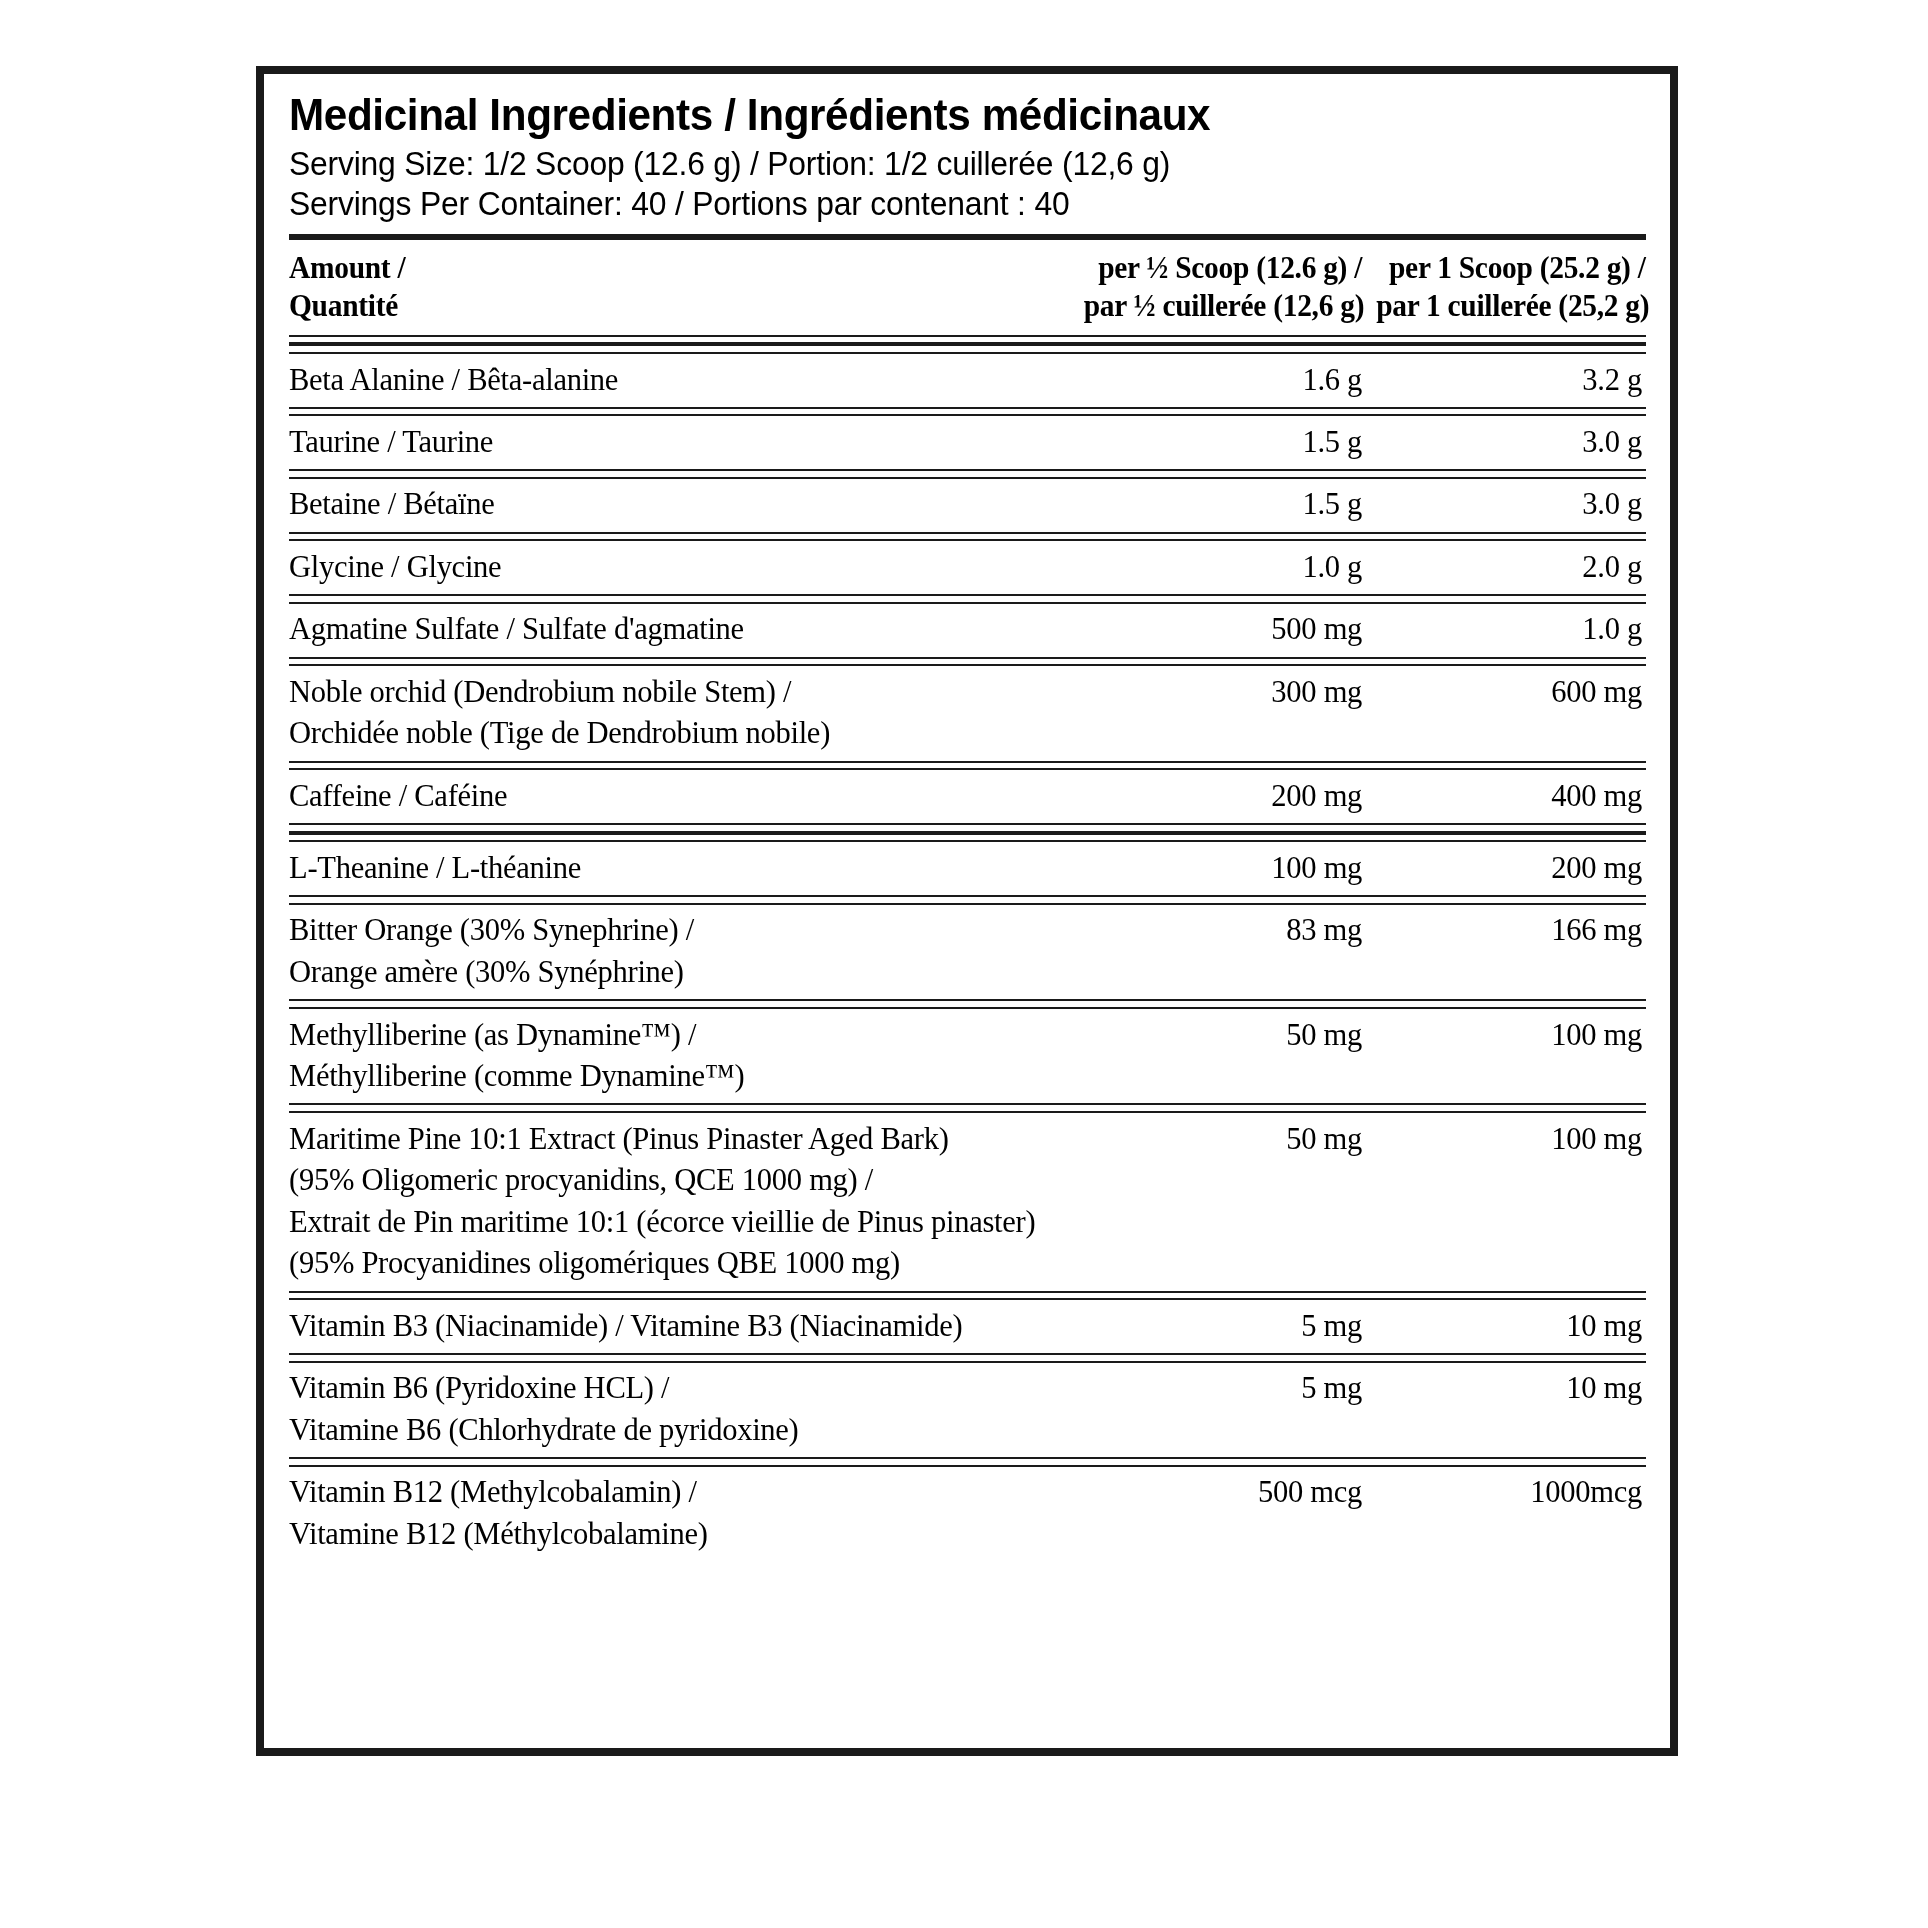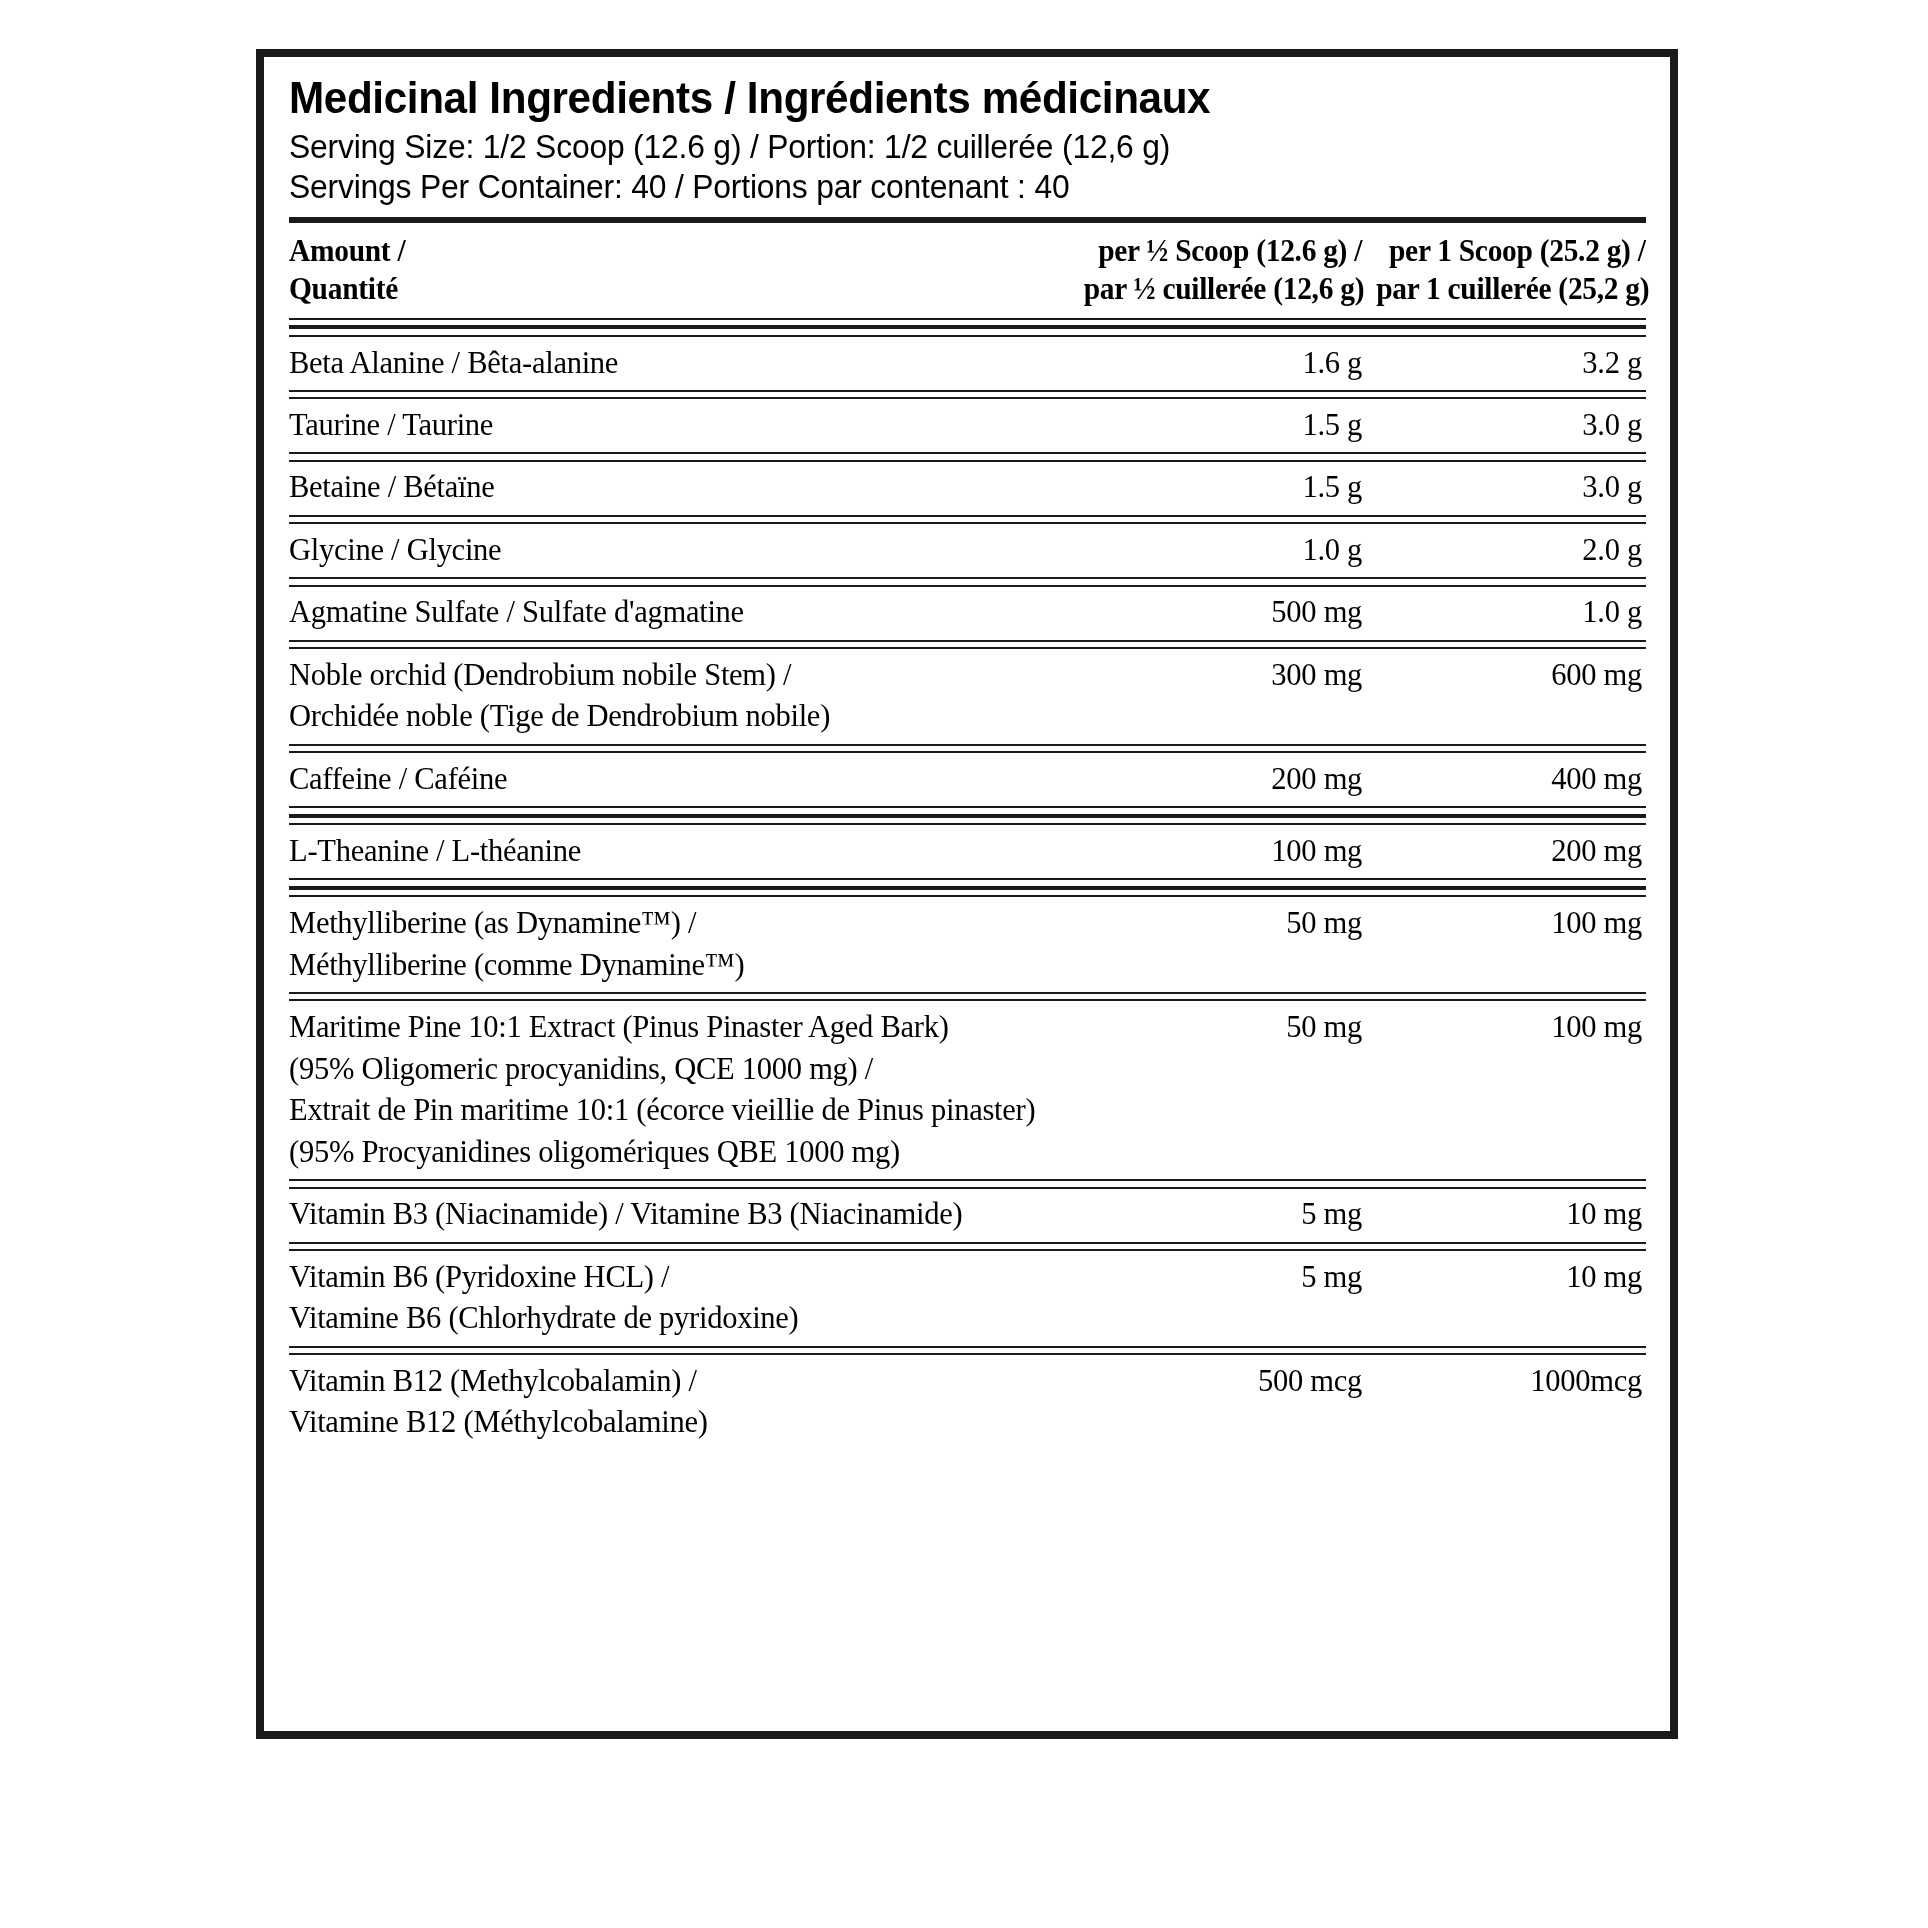--- a/index.html
+++ b/index.html
@@ -13,21 +13,21 @@
     height: 1928px;
     font-family: "Liberation Sans", "DejaVu Sans", sans-serif;
     color: #000000;
     -webkit-font-smoothing: antialiased;
   }
 
   
   .panel-wrap {
     position: absolute;
     left: 256px;
-    top: 49px;
+    top: 66px;
     width: 1422px;
     height: 1690px;
     border: 8.5px solid #1a1a1a;
     background: #ffffff;
     box-sizing: border-box;
     padding: 0;
   }
   .panel-inner {
     position: relative;
     width: 100%;
@@ -320,20 +320,34 @@
             </td>
             <td>
               <div class="row-val pad-r">200 mg</div>
             </td>
           </tr>
           <tr class="sep">
             <td colspan="3">
               <div class="sep-bar"></div>
             </td>
           </tr>
+          <tr>
+            <td>
+              <div class="row-name">
+                <div>Bitter Orange (30% Synephrine) /</div>
+                <div>Orange amère (30% Synéphrine)</div>
+              </div>
+            </td>
+            <td>
+              <div class="row-val">83 mg</div>
+            </td>
+            <td>
+              <div class="row-val pad-r">166 mg</div>
+            </td>
+          </tr>
           <tr class="sep">
             <td colspan="3">
               <div class="sep-bar"></div>
             </td>
           </tr>
           <tr>
             <td>
               <div class="row-name">
                 <div>Methylliberine (as Dynamine™) /</div>
                 <div>Méthylliberine (comme Dynamine™)</div>

